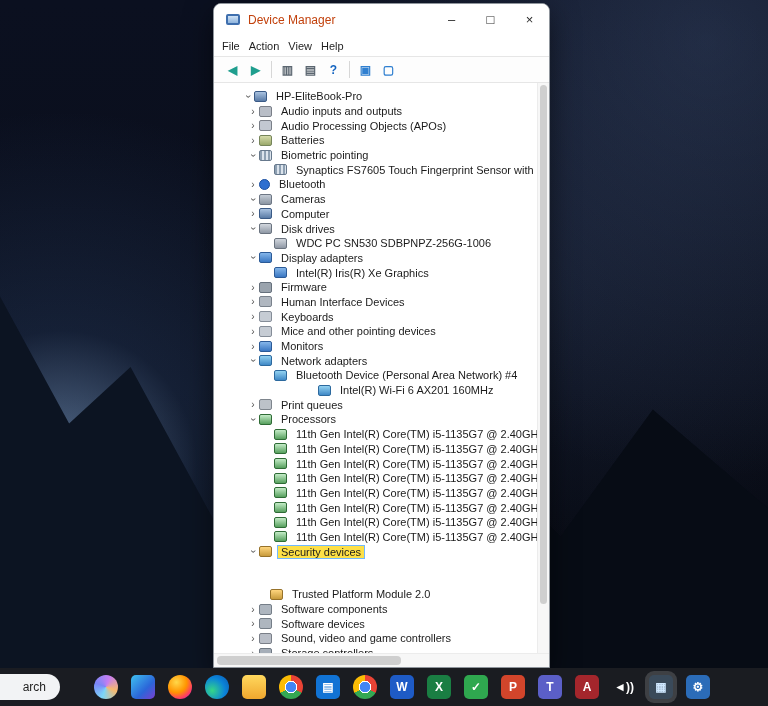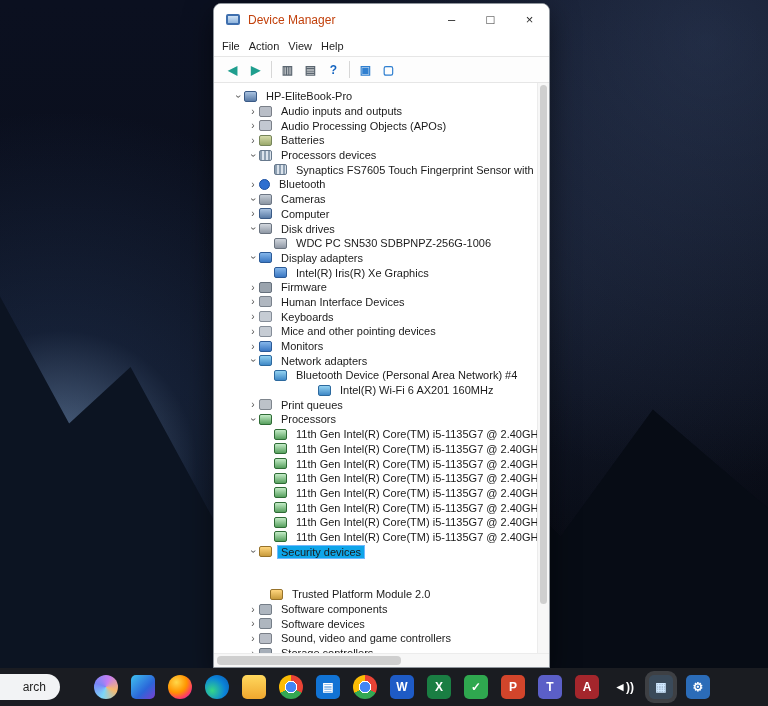--- a/index.html
+++ b/index.html
@@ -42,21 +42,21 @@
     font-size:12px; font-weight:bold; }
   .tsep { width:1px; height:17px; background:#d7d7d7; margin:0 4px; flex:none; }
 
   .content { flex:1; display:flex; min-height:0; background:#fff; }
   .tree { flex:1; overflow:hidden; padding-top:6px; font-size:11px; color:#1b1b1b; white-space:nowrap; }
   .row { height:14.7px; display:flex; align-items:center; }
   .chev { width:12px; flex:none; display:flex; align-items:center; justify-content:center;
     font-size:10px; color:#555; }
   .chev.expanded { transform:rotate(90deg); }
   .label { padding:0 3px; border:1px solid transparent; }
-  .row.selected .label { background:#0ea5e9; border-color:#70b8ff; }
+  .row.selected .label { background:#fde047; border-color:#70b8ff; }
 
   .ticon { display:inline-block; width:13px; height:11px; margin-right:5px; border-radius:2px; flex:none; }
   .icon-computer  { background:linear-gradient(#a9c2e0,#5a7ba6); border:1px solid #3a5a86; }
   .icon-speaker   { background:#b9bec7; border:1px solid #7a7f88; }
   .icon-apo       { background:#c2c8d1; border:1px solid #7a7f88; }
   .icon-battery   { background:linear-gradient(#d6dcab,#9aa86a); border:1px solid #76855a; }
   .icon-fingerprint { background:repeating-linear-gradient(90deg,#8ea0b2 0 2px,#dbe3ec 2px 4px); border:1px solid #66788c; }
   .icon-bluetooth { background:#2f6fd0; border:1px solid #1c4fa0; border-radius:50%; width:11px; }
   .icon-camera    { background:linear-gradient(#c4ccd6,#8b95a2); border:1px solid #6d7684; }
   .icon-disk      { background:linear-gradient(#d2d7de,#8f98a5); border:1px solid #6a737f; }
@@ -124,21 +124,21 @@
       <span class="tbtn" style="color: rgb(91, 102, 112);">▥</span>
       <span class="tbtn" style="color: rgb(91, 102, 112);">▤</span>
       <span class="tbtn" style="color: rgb(20, 100, 192);">?</span>
       <span class="tsep"></span>
       <span class="tbtn" style="color: rgb(47, 127, 208);">▣</span>
       <span class="tbtn" style="color: rgb(47, 127, 208);">▢</span>
     </div>
 
   <div class="content">
     <div class="tree">
-        <div class="row" style="padding-left: 18px;">
+        <div class="row" style="padding-left: 28px;">
           <span class="chev expanded">›</span>
           <span class="ticon icon-computer"></span>
           <span class="label">HP-EliteBook-Pro</span>
         </div>
         <div class="row" style="padding-left: 33px;">
           <span class="chev">›</span>
           <span class="ticon icon-speaker"></span>
           <span class="label">Audio inputs and outputs</span>
         </div>
         <div class="row" style="padding-left: 33px;">
@@ -147,21 +147,21 @@
           <span class="label">Audio Processing Objects (APOs)</span>
         </div>
         <div class="row" style="padding-left: 33px;">
           <span class="chev">›</span>
           <span class="ticon icon-battery"></span>
           <span class="label">Batteries</span>
         </div>
         <div class="row" style="padding-left: 33px;">
           <span class="chev expanded">›</span>
           <span class="ticon icon-fingerprint"></span>
-          <span class="label">Processors devices</span>
+          <span class="label">Biometric pointing</span>
         </div>
         <div class="row" style="padding-left: 48px;">
           <span class="chev"></span>
           <span class="ticon icon-fingerprint"></span>
           <span class="label">Synaptics FS7605 Touch Fingerprint Sensor with PurePrint(TM</span>
         </div>
         <div class="row" style="padding-left: 33px;">
           <span class="chev">›</span>
           <span class="ticon icon-bluetooth"></span>
           <span class="label">Bluetooth</span>

